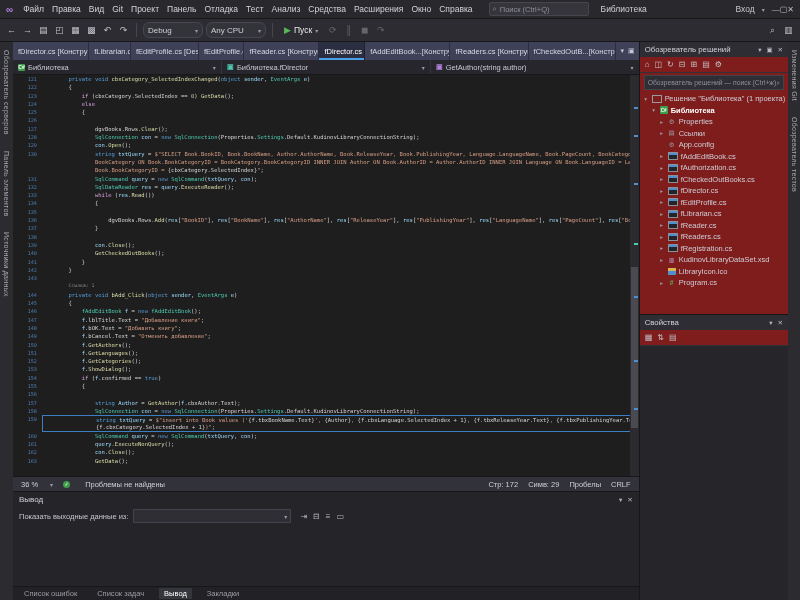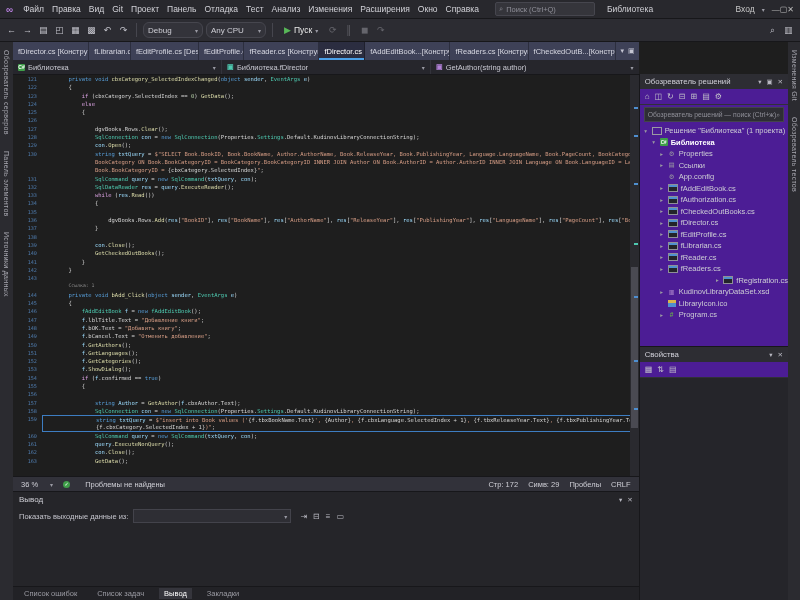--- a/index.html
+++ b/index.html
@@ -70,21 +70,21 @@
   .phicons{margin-left:auto;display:flex;gap:5px;color:#b9b9c2;font-size:6.5px;}
   .octl{height:18px;display:flex;align-items:center;gap:5px;padding:0 6px;font-size:7.5px;color:#c5c5cd;}
   .odrop{width:150px;height:12px;background:#2e2e34;border:1px solid #43434b;display:flex;align-items:center;justify-content:flex-end;padding:0 3px;color:#9a9aa2;}
   .oicons{display:flex;gap:6px;color:#b9b9c2;font-size:8px;margin-left:4px;}
   .obody{flex:1;background:#252529;}
   
   .ptabs{flex:0 0 13px;background:#222226;display:flex;align-items:center;gap:10px;padding:0 6px;border-top:1px solid #17171a;}
   .ptab{font-size:7.5px;color:#9b9ba3;padding:1px 5px;}
   .ptab.active{color:#fff;background:#35353c;}
   
-  .rightcol{flex:0 0 124px;background:#4c1d95;display:flex;flex-direction:column;border-left:1px solid #17171a;margin-top:32px;}
+  .rightcol{flex:0 0 124px;background:#7f1d1d;display:flex;flex-direction:column;border-left:1px solid #17171a;}
   .sepanel{flex:0 0 272px;display:flex;flex-direction:column;border-bottom:1px solid #17171a;min-height:0;}
   .phdr{height:15px;flex:0 0 15px;display:flex;align-items:center;padding:0 5px;font-size:7.8px;color:#d2d2da;background:#2d2d33;}
   .setools{height:15px;flex:0 0 15px;display:flex;align-items:center;gap:5px;padding:0 5px;color:#c2c2ca;font-size:8px;border-bottom:1px solid #313138;}
   .sesearch{height:13px;flex:0 0 13px;margin:2px 4px;background:#2e2e34;border:1px solid #43434b;display:flex;align-items:center;padding:0 3px;
             font-size:6.8px;color:#8f8f98;overflow:hidden;white-space:nowrap;}
   .sesearch .mag{margin-left:auto;color:#9a9aa2;}
   .tree{flex:1;overflow:hidden;padding-top:1px;}
   .titem{display:flex;align-items:center;gap:3px;height:11.5px;font-size:7.5px;color:#cdcdd5;white-space:nowrap;overflow:hidden;}
   .titem .lbl.bold{font-weight:bold;color:#fff;}
   .chev{width:6px;flex:0 0 6px;color:#9a9aa2;font-size:5.5px;text-align:center;}
@@ -114,21 +114,21 @@
     <div class="menubar" id="menubar">
         <span class="menu-item">Файл</span>
         <span class="menu-item">Правка</span>
         <span class="menu-item">Вид</span>
         <span class="menu-item">Git</span>
         <span class="menu-item">Проект</span>
         <span class="menu-item">Панель</span>
         <span class="menu-item">Отладка</span>
         <span class="menu-item">Тест</span>
         <span class="menu-item">Анализ</span>
-        <span class="menu-item">Изменения</span>
+        <span class="menu-item">Средства</span>
         <span class="menu-item">Расширения</span>
         <span class="menu-item">Окно</span>
         <span class="menu-item">Справка</span>
       </div>
     <div class="tsearch">
       <span>⌕</span>
       <span>Поиск (Ctrl+Q)</span>
     </div>
     <span class="soltitle">Библиотека</span>
     <div class="tright">
@@ -432,21 +432,21 @@
             <div class="titem" style="padding-left: 19px;">
               <span class="chev">▸</span>
               <span class="ticon ic-form"></span>
               <span class="lbl">fReader.cs</span>
             </div>
             <div class="titem" style="padding-left: 19px;">
               <span class="chev">▸</span>
               <span class="ticon ic-form"></span>
               <span class="lbl">fReaders.cs</span>
             </div>
-            <div class="titem" style="padding-left: 19px; justify-content: flex-end;">
+            <div class="titem" style="padding-left: 19px;">
               <span class="chev">▸</span>
               <span class="ticon ic-form"></span>
               <span class="lbl">fRegistration.cs</span>
             </div>
             <div class="titem" style="padding-left: 19px;">
               <span class="chev">▸</span>
               <span class="ticon ic-xsd">▥</span>
               <span class="lbl">KudinovLibraryDataSet.xsd</span>
             </div>
             <div class="titem" style="padding-left: 19px;">

